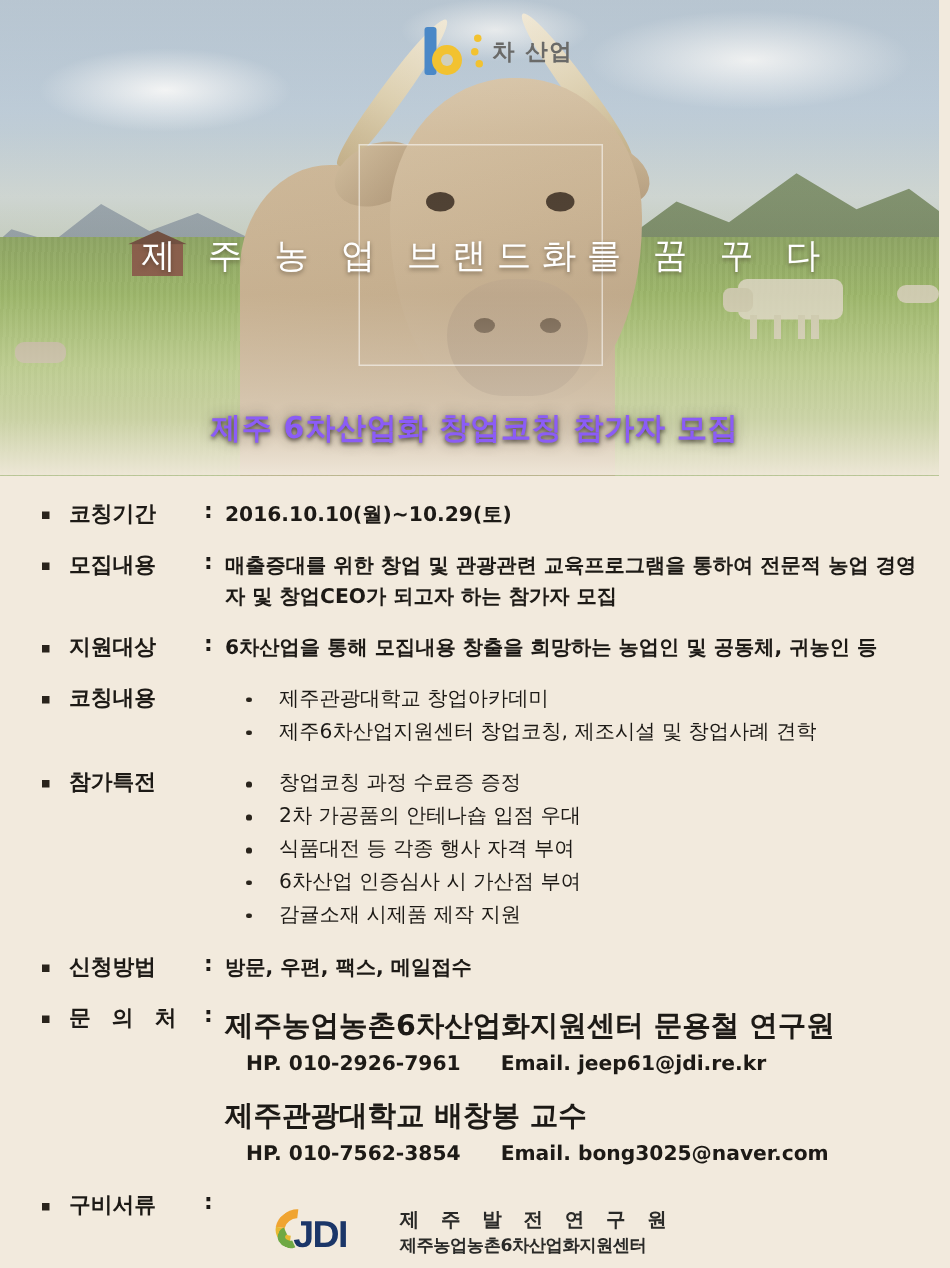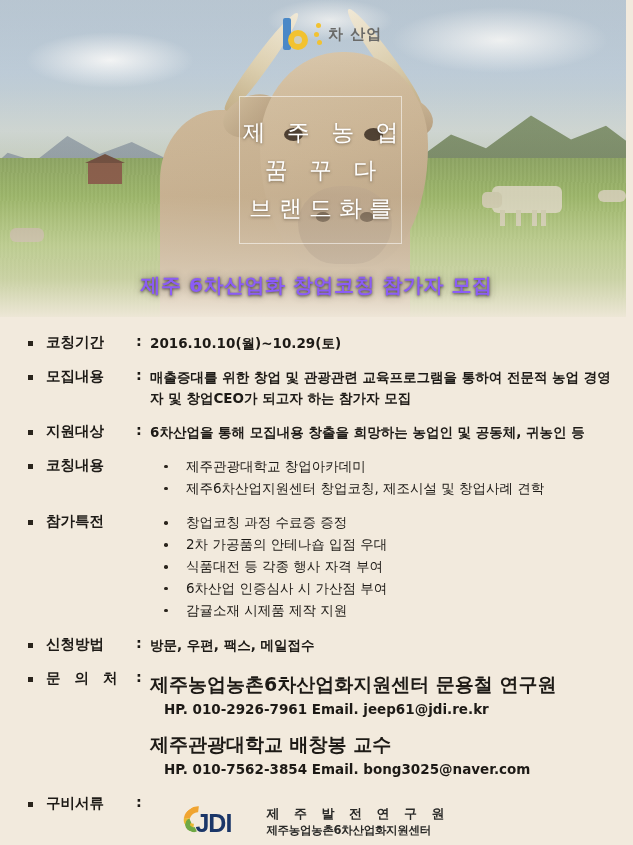--- a/index.html
+++ b/index.html
@@ -208,21 +208,21 @@
     font-size: 15px; font-weight: 700; color: #6a6a68;
     letter-spacing: 1px; padding-left: 2px;
   }
 
   
   .hero-slogan {
     position: absolute;
     left: 239px; top: 96px;
     width: 163px; height: 148px;
     border: 1px solid rgba(255,255,255,.55);
-    display: flex; flex-direction: column;
+    display: flex; flex-direction: row;
     align-items: center; justify-content: center;
     gap: 7px;
     z-index: 5;
   }
   .hero-slogan div {
     color: #ffffff;
     font-size: 23px;
     font-weight: 400;
     letter-spacing: 7px;
     text-indent: 7px;
@@ -315,21 +315,21 @@
     border-radius: 50%;
     background: #2a241c;
   }
 
   .contact-block { }
   .contact-block .org { font-size: 19px; font-weight: 600; line-height: 1.6; }
   .contact-block .det {
     font-size: 13.5px; font-weight: 600; line-height: 1.6;
     padding-left: 14px;
   }
-  .contact-block .det .em { }
+  .contact-block .det .em { margin-left: 22px; }
   .contact-block .gap { height: 8px; }
 
   .link-url {
     color: #2727d6;
     text-decoration: underline;
     font-weight: 700;
   }
   .link-tail { color: #1d1a16; font-weight: 600; }
 
   
@@ -417,22 +417,22 @@
     <div class="logo-dots">
       <span></span>
         <span></span>
         <span></span>
     </div>
     <div class="logo-text">차 산업</div>
   </div>
 
   <div class="hero-slogan">
     <div>제 주 농 업</div>
+    <div>브랜드화를</div>
     <div>꿈 꾸 다</div>
-    <div>브랜드화를</div>
   </div>
 </div>
 
 <div class="poster-title">제주 6차산업화 창업코칭 참가자 모집</div>
 
 <div class="content">
 
   <div class="row">
     <div class="sq-bullet"></div>
     <div class="label">코칭기간</div>

